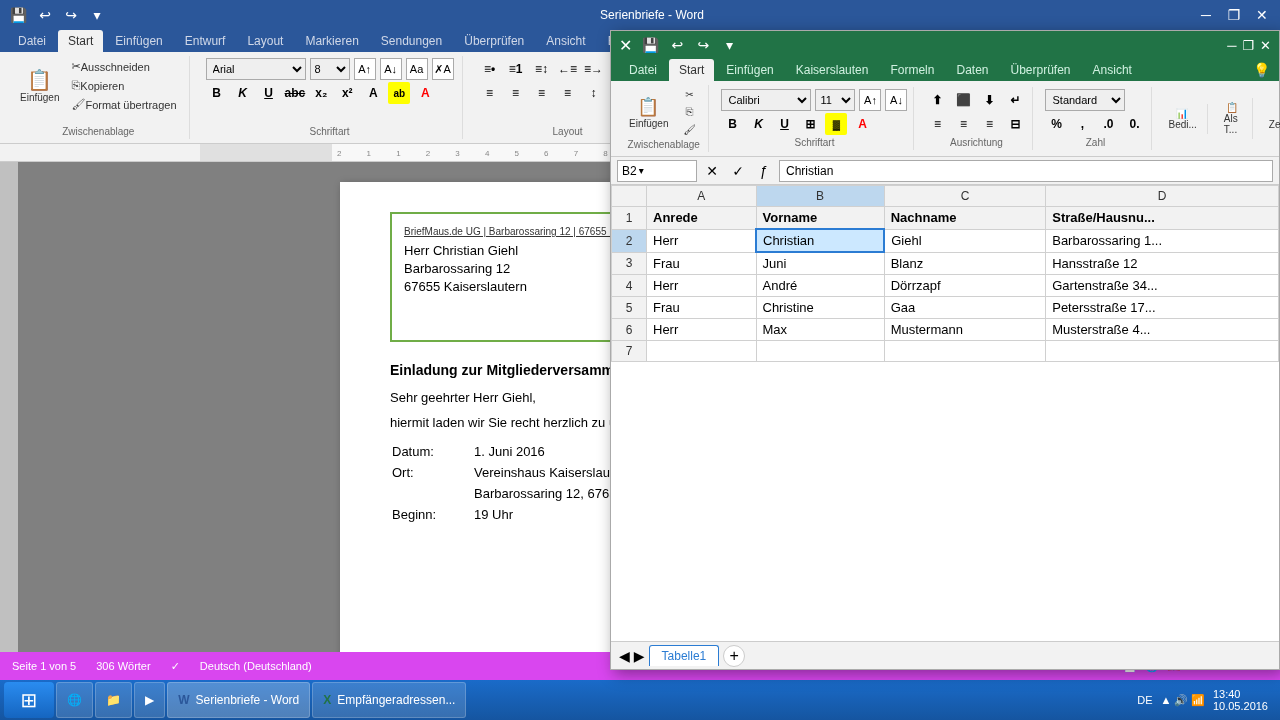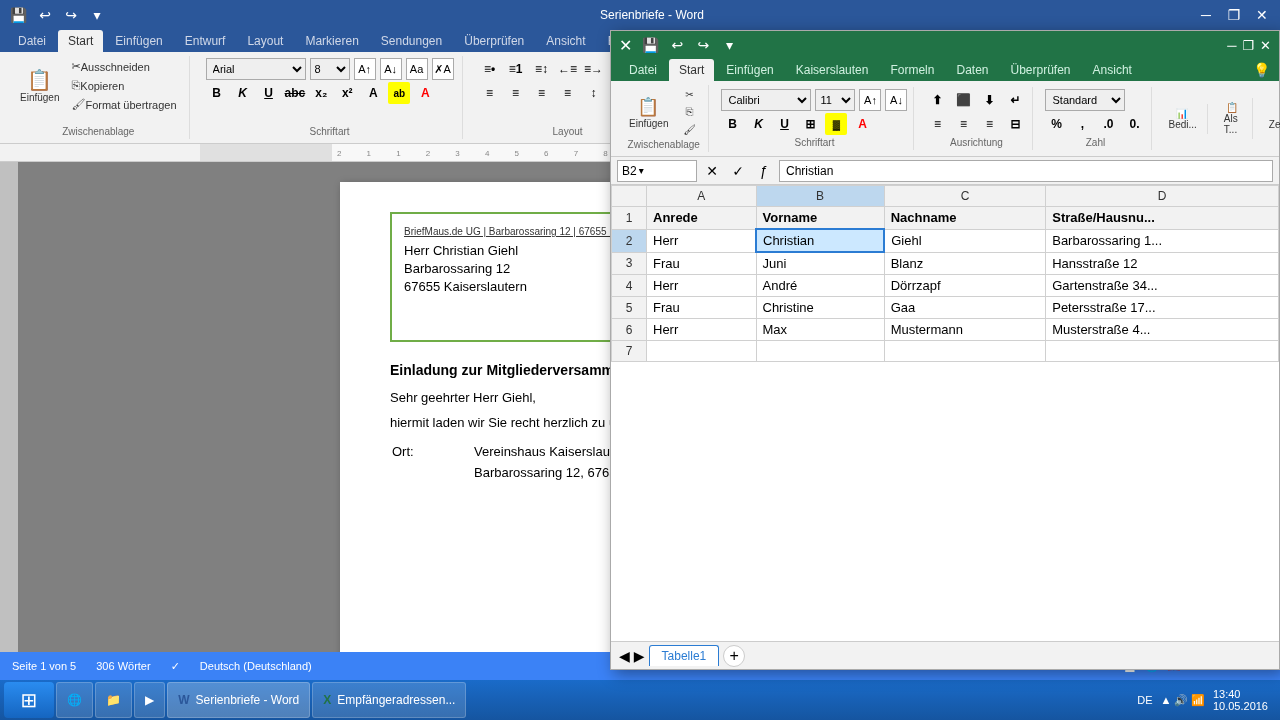--- a/index.html
+++ b/index.html
@@ -154,21 +154,21 @@
     .address-line { font-size: 13px; margin-bottom: 3px; }
     .doc-heading { font-size: 14px; font-weight: bold; margin-bottom: 12px; }
     .doc-para { font-size: 13px; margin-bottom: 10px; }
     .doc-table { margin-top: 10px; }
     .doc-table tr td { font-size: 13px; padding: 2px 0; }
     .doc-table tr td:first-child { min-width: 80px; }
 
     
     .status-bar {
       height: 28px;
-      background: #3b82f6;
+      background: #d946ef;
       color: white;
       display: flex;
       align-items: center;
       padding: 0 12px;
       gap: 20px;
       font-size: 11px;
     }
     .status-right { margin-left: auto; display: flex; gap: 16px; align-items: center; }
 
     
@@ -584,27 +584,35 @@
           <div class="address-box-header">BriefMaus.de UG | Barbarossaring 12 | 67655 Kaiserslautern</div>
           <div class="address-line">Herr Christian Giehl</div>
           <div class="address-line">Barbarossaring 12</div>
           <div class="address-line">67655 Kaiserslautern</div>
         </div>
         <div class="doc-heading">Einladung zur Mitgliederversammlung</div>
         <div class="doc-para">Sehr geehrter Herr Giehl,</div>
         <div class="doc-para">hiermit laden wir Sie recht herzlich zu unserer diesjähr...</div>
         <table class="doc-table">
           <tbody>
+              <tr>
+            <td>Datum:</td>
+            <td>1. Juni 2016</td>
+          </tr>
           <tr>
             <td>Ort:</td>
             <td>Vereinshaus Kaiserslautern</td>
           </tr>
           <tr>
             <td></td>
             <td>Barbarossaring 12, 67655 Kaiserslauten</td>
+          </tr>
+          <tr>
+            <td>Beginn:</td>
+            <td>19 Uhr</td>
           </tr>
         </tbody>
           </table>
       </div>
     </div>
   </div>
 
   <div class="status-bar" style="position:absolute; bottom:40px; left:0; right:0;">
     <div>Seite 1 von 5</div>
     <div>306 Wörter</div>

